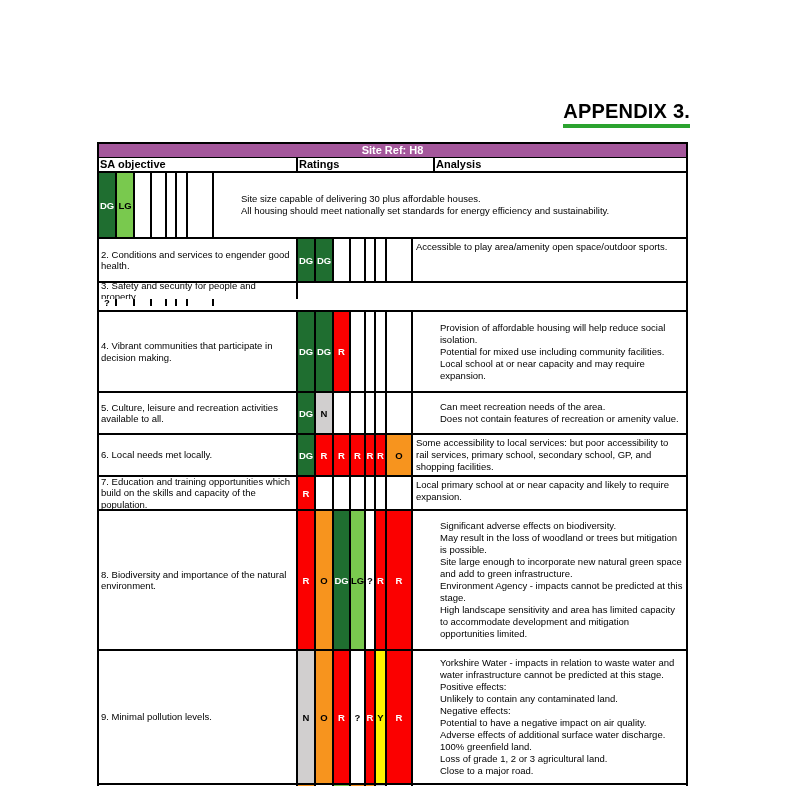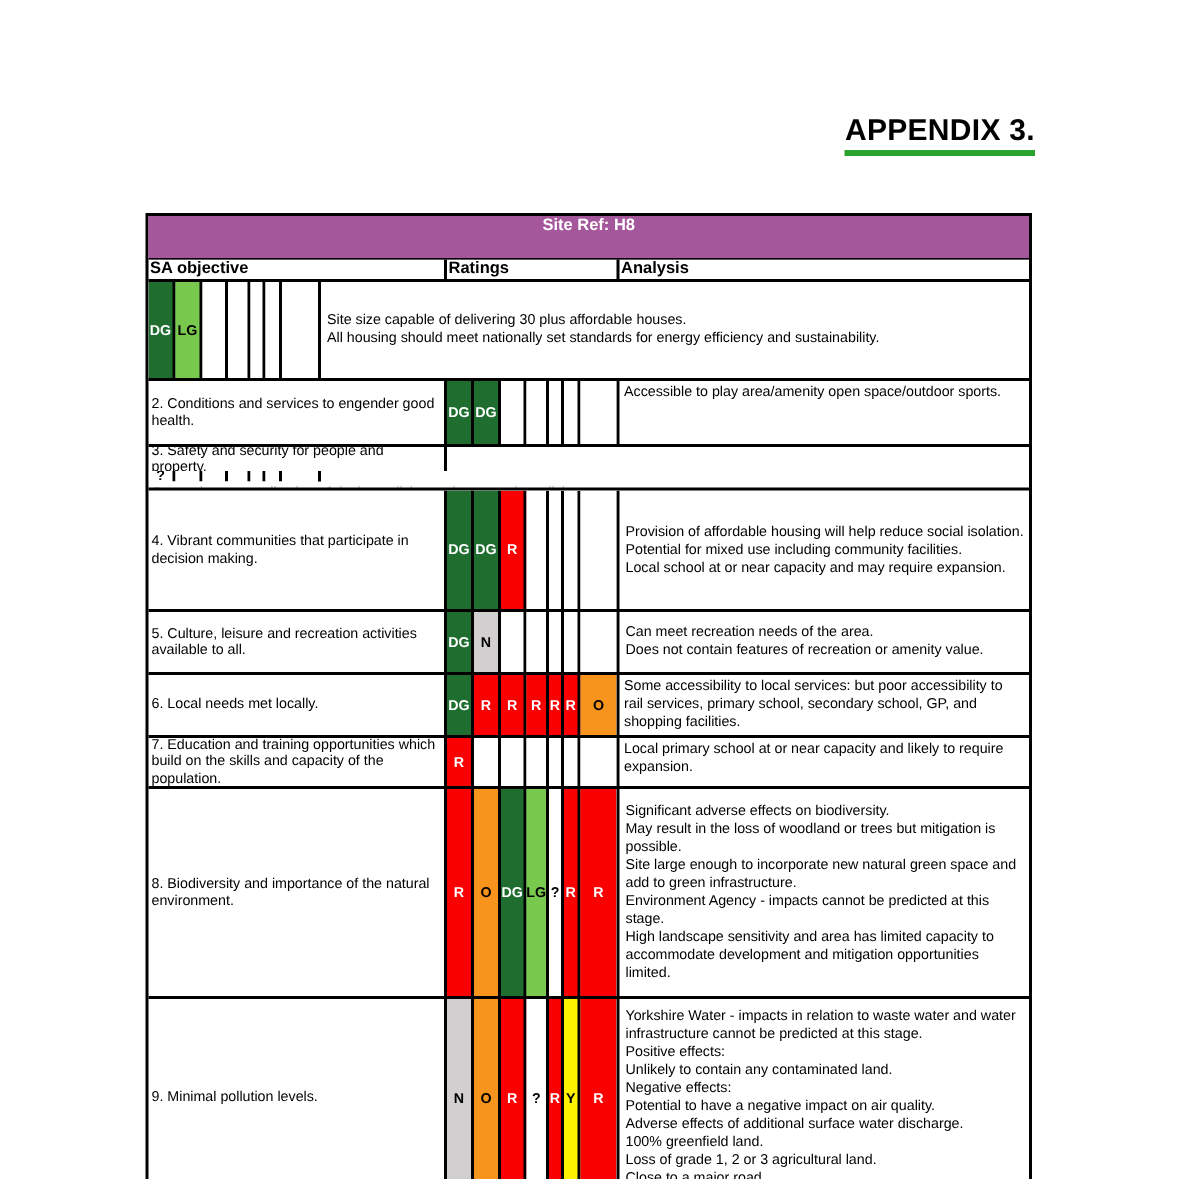--- a/index.html
+++ b/index.html
@@ -8,50 +8,50 @@
     --border:#000000;
   }
   html,body{margin:0;padding:0;}
   body{
     width:786px;height:786px;overflow:hidden;background:#ffffff;
     font-family:"Liberation Sans", sans-serif;color:#000;
     position:relative;
   }
   .page{position:absolute;inset:0;overflow:hidden;}
   .appendix{
-    position:absolute;top:76px;right:96px;
+    position:absolute;top:100px;right:96px;
   }
   .appendix span{
     display:inline-block;
     font-size:20px;font-weight:bold;letter-spacing:0.2px;
     border-bottom:4px solid var(--green);
     padding-bottom:1px;
   }
   .sa-table{
     position:absolute;left:97px;top:142px;width:591px;
     border:2px solid var(--border);
     box-sizing:border-box;
     background:#fff;
   }
   .sa-table *{box-sizing:border-box;}
   .site-ref{
-    height:29px;line-height:13px;
+    height:14px;line-height:13px;
     background:var(--purple);color:#fff;
     font-size:11px;font-weight:bold;text-align:center;
     border-bottom:1px solid var(--border);
     overflow:hidden;
   }
   .hrow{
     display:flex;height:15px;
     border-bottom:2px solid var(--border);
     font-size:11px;font-weight:bold;align-items:center;
   }
   .hrow .hcell{overflow:hidden;white-space:nowrap;line-height:13px;padding:0 1px;}
   .h-obj{width:199px;border-right:2px solid var(--border);}
-  .h-rat{width:115px;border-right:2px solid var(--border);}
+  .h-rat{width:137px;border-right:2px solid var(--border);}
   .h-ana{flex:1;}
   .trow{
     display:flex;
     border-bottom:2px solid var(--border);
     overflow:hidden;
   }
   .trow:last-child{border-bottom:none;}
   .obj{
     width:199px;border-right:2px solid var(--border);
     padding:1px 2px;
@@ -72,21 +72,21 @@
   .rcell:last-child{border-right:none;flex:1;}
   .analysis{
     flex:1;
     padding:2px 3px 2px 3px;
     display:flex;align-items:flex-start;
     font-size:9.5px;line-height:12px;
     white-space:pre-line;
     overflow:hidden;
   }
   .analysis.indent{
-    padding-left:4px;
+    padding-left:27px;
     align-items:center;
   }
 </style>
 </head>
 <body>
 
 <div class="page">
 
   <div class="appendix">
     <span>APPENDIX 3.</span>

